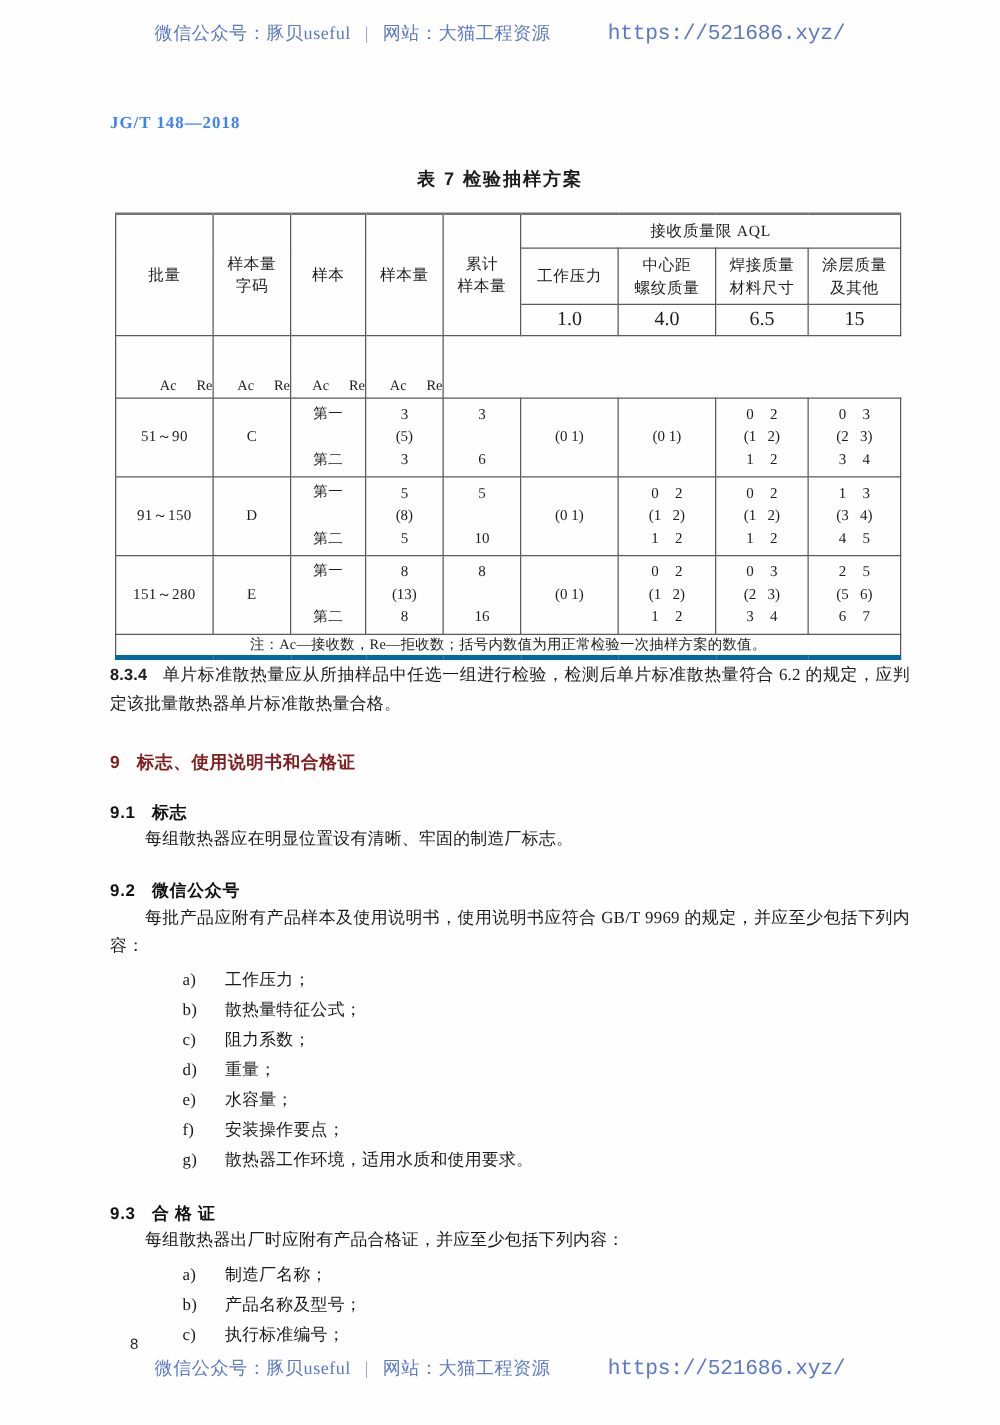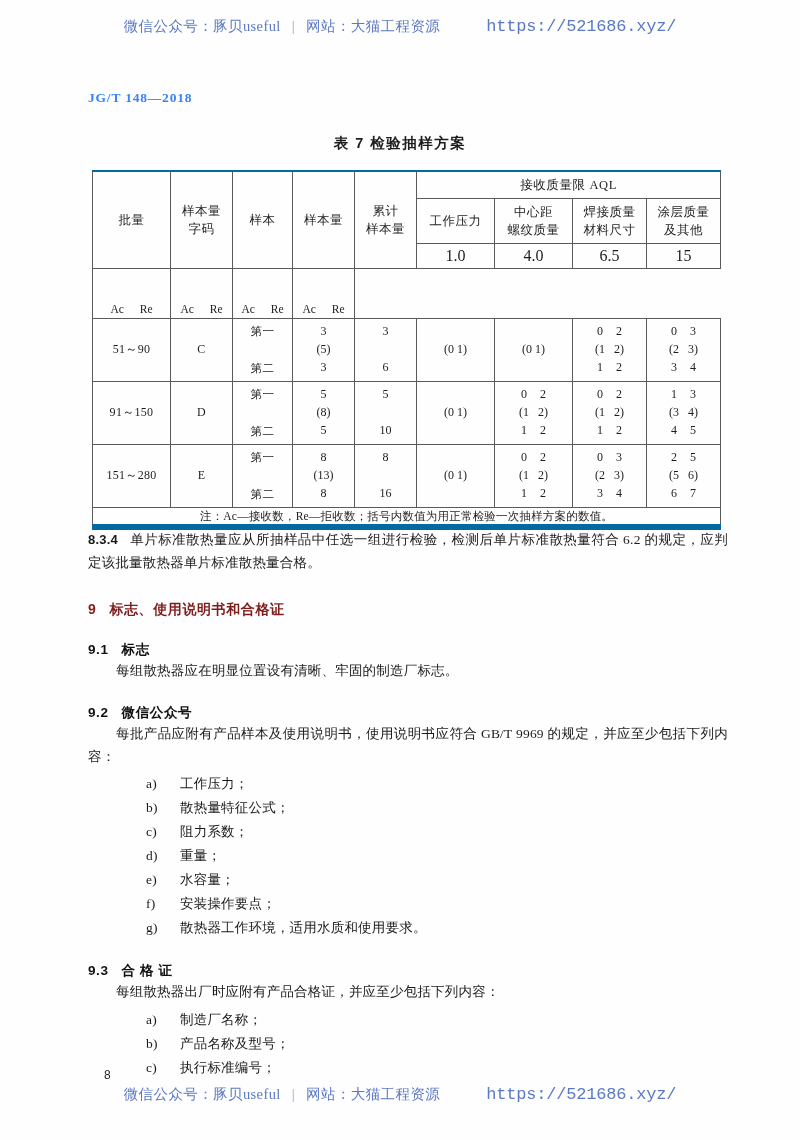--- a/index.html
+++ b/index.html
@@ -89,22 +89,22 @@
     color: #1d1d1d;
   }
   table.samp th, table.samp td {
     border: 1px solid #5a5a5a;
     text-align: center;
     vertical-align: middle;
     padding: 0;
     font-weight: normal;
     line-height: 1.45;
   }
-  table.samp .outer-top { border-top: 2px solid #0369a1; }
-  table.samp .outer-bot { border-bottom: 6px solid #0369a1; }
+  table.samp .outer-top { border-top: 2px solid #737373; }
+  table.samp .outer-bot { border-bottom: 4px solid #0369a1; }
 
   .hd-cn {
     font-family: "Liberation Serif", "DejaVu Serif", serif;
     font-weight: bold;
     font-size: 12.5px;
     letter-spacing: 0.5px;
   }
   .hd-two {
     line-height: 1.55;
   }
@@ -120,21 +120,21 @@
     height: 24px;
     font-family: "Liberation Serif", "DejaVu Serif", serif;
   }
   .hd-acre {
     font-size: 11.5px;
     height: 23px;
     font-family: "Liberation Serif", "DejaVu Serif", serif;
   }
   .acre-pair {
     display: flex;
-    justify-content: center;
+    justify-content: flex-end;
     gap: 16px;
     margin-top: 32px;
   }
 
   .lot, .code {
     font-size: 12px;
     font-family: "Liberation Serif", "DejaVu Serif", serif;
     letter-spacing: 0.3px;
   }
   .stage-cell {

